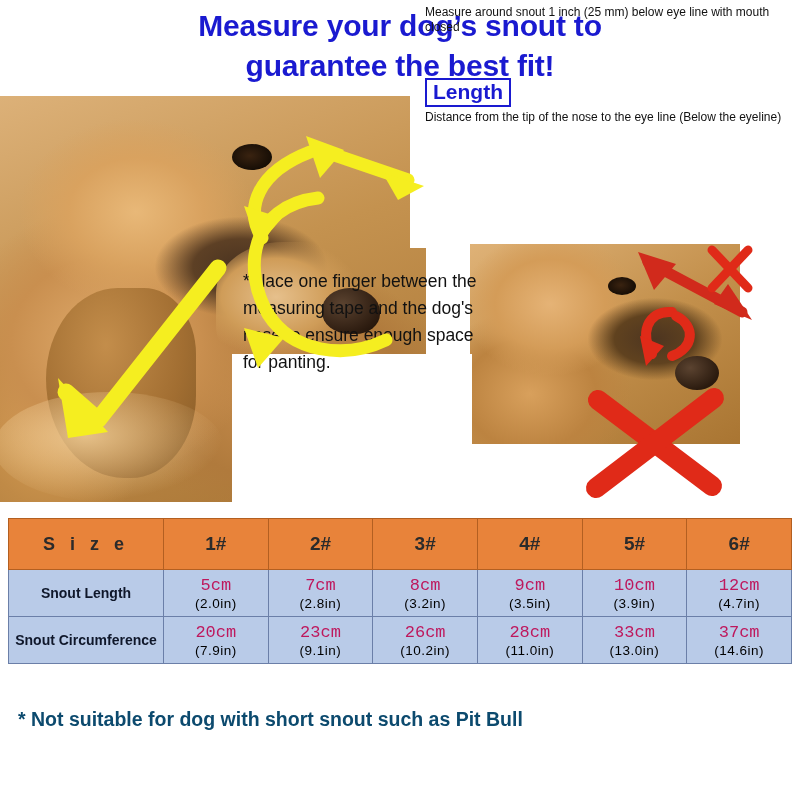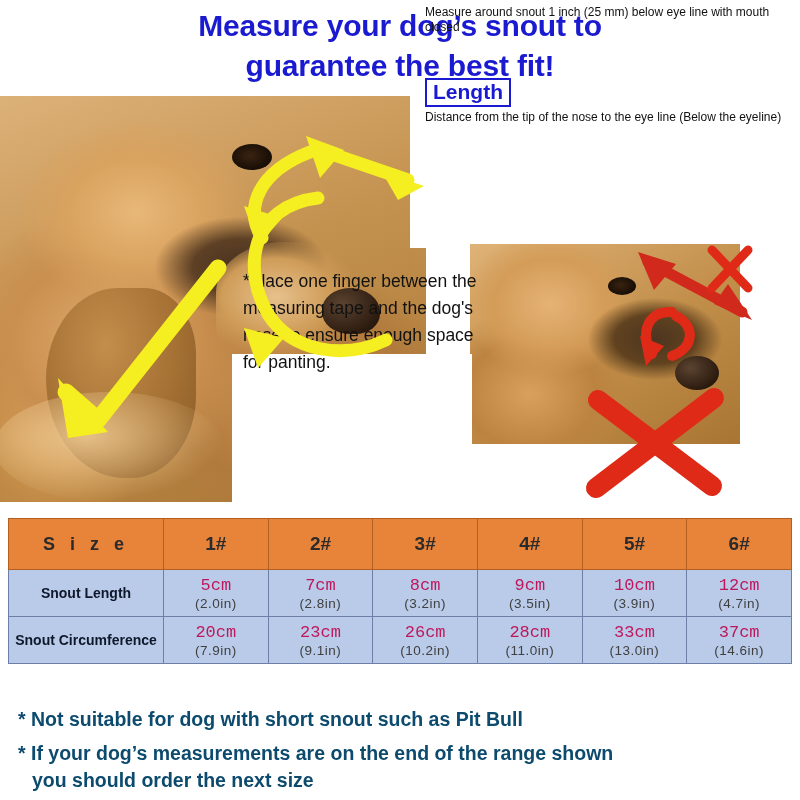--- a/index.html
+++ b/index.html
@@ -238,21 +238,21 @@
   tr.data-row td .cm {
     display: block;
     font-size: 17px;
     color: #be185d;
     margin-top: 2px;
     font-family: Liberation Mono, monospace;
   }
   tr.data-row td .inch {
     display: block;
     font-size: 13.5px;
-    color: #404040;
+    color: #000000;
     letter-spacing: .5px;
     margin-top: 1px;
     margin-bottom: 2px;
   }
   .col-first { width: 154px; }
 
   
   .footnotes {
     position: absolute;
     left: 18px;
@@ -414,19 +414,15 @@
           <span class="cm">37cm</span>
           <span class="inch">(14.6in)</span>
         </td>
       </tr>
     </tbody>
       </table>
   </div>
 
   <div class="footnotes">
     <div class="fn1">* Not suitable for dog with short snout such as Pit Bull</div>
-    <div class="fn2">
-      <span>* If your dog’s measurements are on the end of the range shown</span>
-      <span class="cont">you should order the next size</span>
-    </div>
   </div>
 
 </div>
 
 </body></html>

